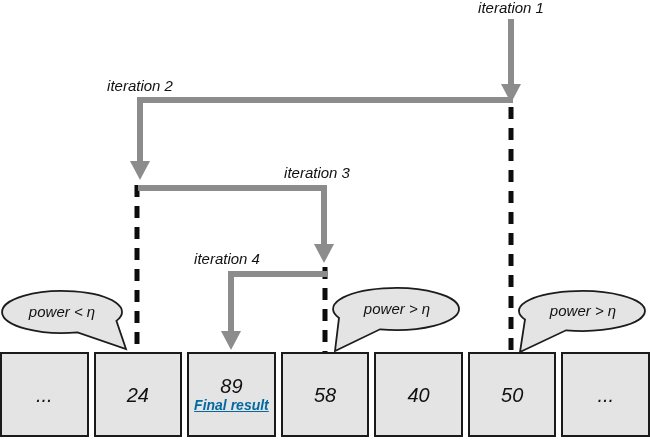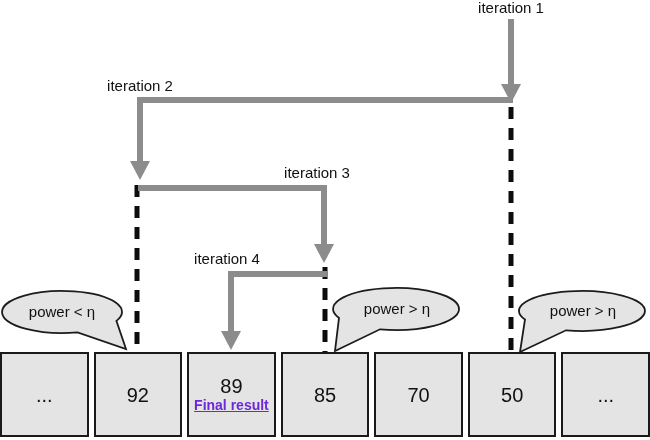--- a/index.html
+++ b/index.html
@@ -7,20 +7,21 @@
     padding: 0;
     background: #ffffff;
     font-family: "Liberation Sans", sans-serif;
   }
   #stage {
     position: relative;
     width: 650px;
     height: 440px;
     background: #ffffff;
     overflow: hidden;
+    font-style: italic;
   }
   #diagram-svg {
     position: absolute;
     left: 0;
     top: 0;
   }
   .iter-label {
     font-family: "Liberation Sans", sans-serif;
     font-size: 15px;
     fill: #111111;
@@ -73,21 +74,21 @@
   }
   .box-value {
     font-size: 20px;
     color: #111111;
     line-height: 1.1;
   }
   .box-note {
     font-size: 14px;
     font-weight: bold;
     text-decoration: underline;
-    color: #6d28d9;
+    color: #0369a1;
     line-height: 1.1;
   }
 </style>
 </head>
 <body>
 
 <div id="stage">
 
   <svg id="diagram-svg" width="650" height="440" viewBox="0 0 650 440">
 
@@ -134,31 +135,31 @@
       <path class="callout-shape" d="M 566 330.3 A 63 20 0 1 0 525 319.5 L 520 352 Z"></path>
       <text class="callout-text" x="583" y="316" text-anchor="middle">power &gt; η</text>
     </g>
   </svg>
 
   <div id="boxes-row">
     <div class="value-box">
       <span class="box-value">...</span>
     </div>
     <div class="value-box">
-      <span class="box-value">92</span>
+      <span class="box-value">24</span>
     </div>
     <div class="value-box">
       <span class="box-value">89</span>
       <span class="box-note">Final result</span>
     </div>
     <div class="value-box">
-      <span class="box-value">85</span>
+      <span class="box-value">58</span>
     </div>
     <div class="value-box">
-      <span class="box-value">70</span>
+      <span class="box-value">40</span>
     </div>
     <div class="value-box">
       <span class="box-value">50</span>
     </div>
     <div class="value-box">
       <span class="box-value">...</span>
     </div>
   </div>
 
 </div>

